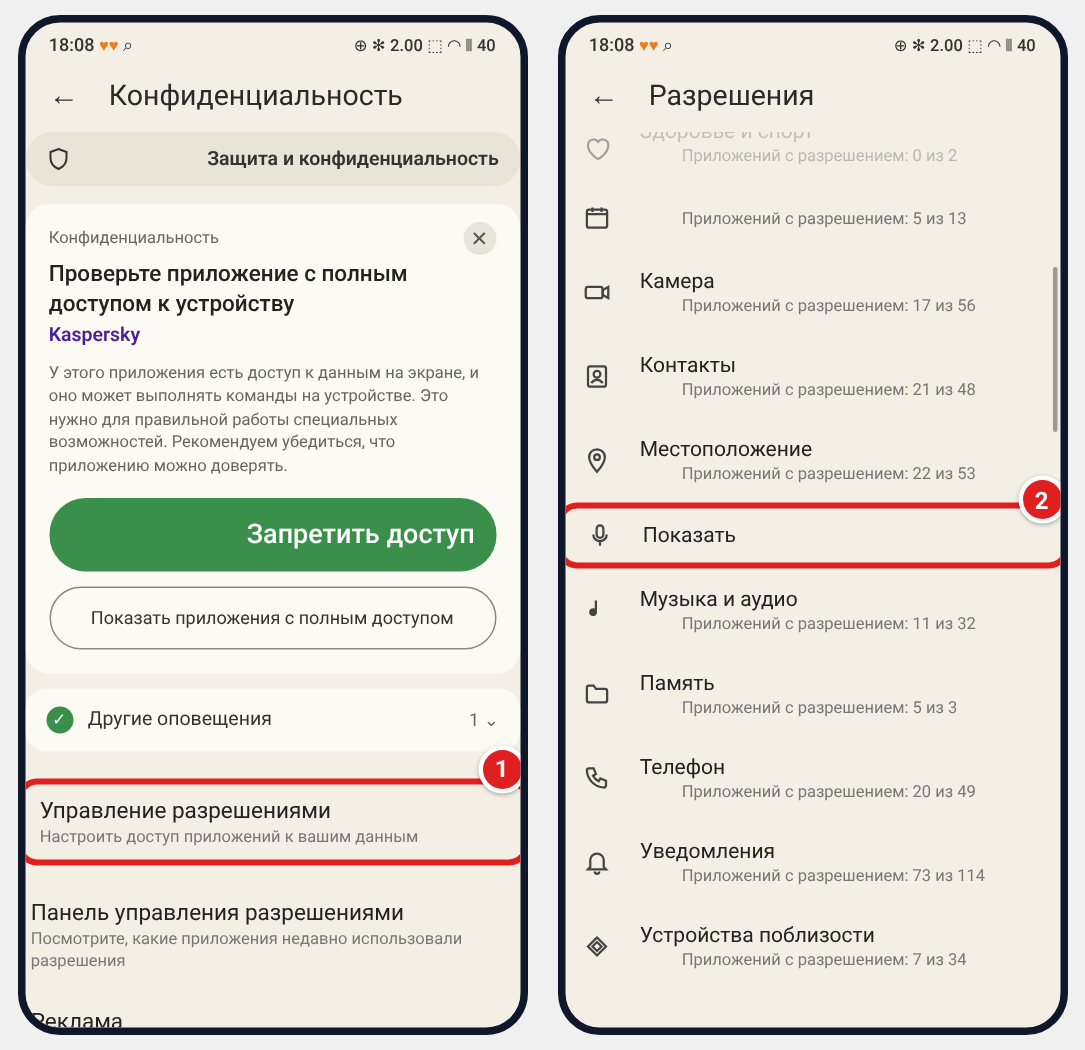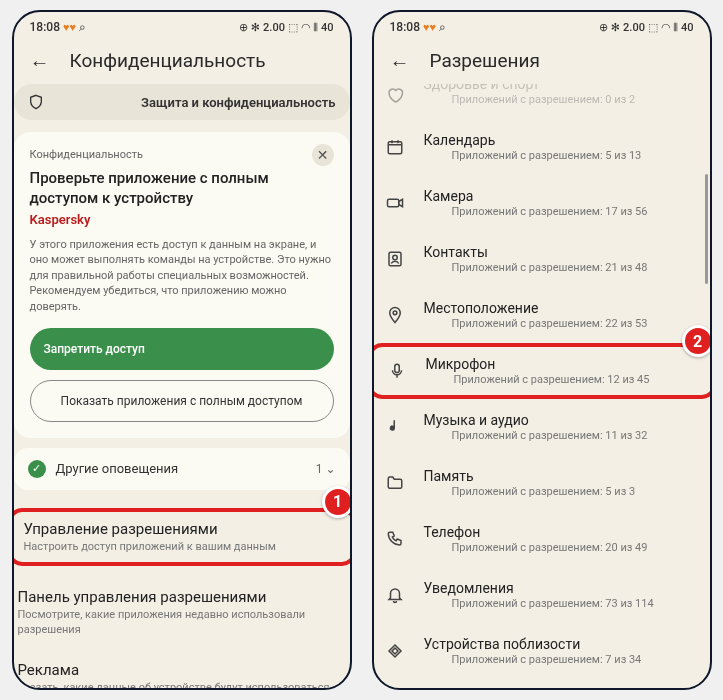--- a/index.html
+++ b/index.html
@@ -9,21 +9,21 @@
     display: flex;
     gap: 20px;
     padding: 10px;
     justify-content: center;
   }
   .phone {
     width: 340px;
     height: 680px;
     background: #f3efe5;
     border-radius: 28px;
-    border: 2px solid #0f172a;
+    border: 5px solid #0f172a;
     overflow: hidden;
     display: flex;
     flex-direction: column;
     position: relative;
   }
   .status-bar {
     display: flex;
     justify-content: space-between;
     align-items: center;
     padding: 8px 16px 4px;
@@ -59,29 +59,29 @@
   .shield { width:16px; height:16px; }
   .card {
     background:#fbfaf3;
     border-radius:16px;
     padding:16px;
     margin-bottom:10px;
   }
   .card-lbl { font-size:11px; color:#666; margin-bottom:8px; }
   .card-close { float:right; font-size:14px; color:#555; background:#e9e4d8; border-radius:50%; width:22px; height:22px; display:flex; align-items:center; justify-content:center; margin-top:-4px;}
   .card-title { font-size:15px; font-weight:500; color:#222; line-height:1.3; margin-bottom:4px; }
-  .card-app { font-size:13px; font-weight:600; color:#b91c1c; margin-bottom:10px; }
+  .card-app { font-size:13px; font-weight:600; color:#4c1d95; margin-bottom:10px; }
   .card-desc { font-size:11px; color:#666; line-height:1.4; margin-bottom:14px; }
   .btn-primary {
     background:#3a8f4b;
     color:#fff;
     border-radius:24px;
     padding:14px;
-    text-align:left;
-    font-size:12px;
+    text-align:right;
+    font-size:18px;
     font-weight:500;
     margin-bottom:10px;
   }
   .btn-outline {
     border:1px solid #888;
     border-radius:24px;
     padding:13px;
     text-align:center;
     font-size:12px;
     color:#333;
@@ -234,21 +234,20 @@
       </div>
       <div id="perm-container">
           <div class="perm-row">
             <div class="perm-icon">
               <svg viewBox="0 0 24 24" fill="none" stroke="currentColor" stroke-width="2">
                 <rect x="3" y="5" width="18" height="16" rx="2"></rect>
                 <path d="M3 9h18M8 3v4M16 3v4"></path>
               </svg>
             </div>
             <div class="perm-text">
-              <div class="perm-title">Календарь</div>
               <div class="perm-sub">Приложений с разрешением: 5 из 13</div>
             </div>
           </div>
           <div class="perm-row">
             <div class="perm-icon">
               <svg viewBox="0 0 24 24" fill="none" stroke="currentColor" stroke-width="2">
                 <rect x="2" y="7" width="15" height="10" rx="2"></rect>
                 <path d="M17 10l5-3v10l-5-3z"></path>
               </svg>
             </div>
@@ -285,22 +284,21 @@
           <div style="position: relative;">
             <div class="badge" style="top: -18px; right: -8px;">2</div>
             <div class="perm-row perm-highlight">
               <div class="perm-icon">
                 <svg viewBox="0 0 24 24" fill="none" stroke="currentColor" stroke-width="2">
                   <rect x="9" y="3" width="6" height="11" rx="3"></rect>
                   <path d="M6 11a6 6 0 0 0 12 0M12 17v4"></path>
                 </svg>
               </div>
               <div class="perm-text">
-                <div class="perm-title">Микрофон</div>
-                <div class="perm-sub">Приложений с разрешением: 12 из 45</div>
+                <div class="perm-title">Показать</div>
               </div>
             </div>
           </div>
           <div class="perm-row">
             <div class="perm-icon">
               <svg viewBox="0 0 24 24" fill="currentColor">
                 <path d="M12 3v10.5a3.5 3.5 0 1 1-2-3.2V3h2z"></path>
               </svg>
             </div>
             <div class="perm-text">

